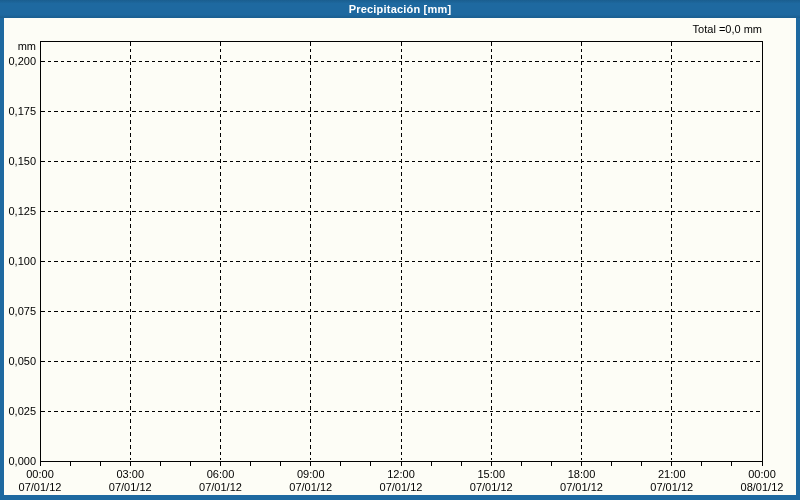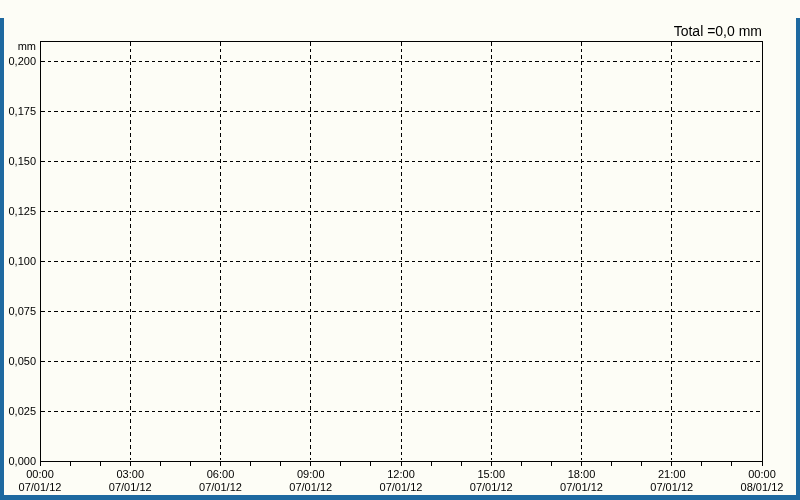--- a/index.html
+++ b/index.html
@@ -24,21 +24,21 @@
   .titlebar span{
     color:#ffffff;font-size:11px;font-weight:bold;letter-spacing:0.2px;
   }
   .edge{position:absolute;background:var(--accent);}
   .edge-left{left:0;top:18px;width:4px;height:482px;}
   .edge-right{right:0;top:18px;width:4px;height:482px;}
   .edge-bottom{left:0;bottom:0;width:800px;height:5px;}
   .total{
     position:absolute;top:23px;left:0;width:762px;
     text-align:right;
-    font-size:14px;color:var(--ink);
+    font-size:11px;color:var(--ink);
   }
   svg.plot{position:absolute;left:0;top:0;}
   svg.plot text{
     font-family:"Liberation Sans","DejaVu Sans",sans-serif;
     font-size:11px;fill:var(--ink);
   }
 </style>
 </head>
 <body>
 
@@ -109,20 +109,23 @@
       <text x="491.25" y="478" text-anchor="middle">15:00</text>
       <text x="491.25" y="491" text-anchor="middle">07/01/12</text>
       <text x="581.5" y="478" text-anchor="middle">18:00</text>
       <text x="581.5" y="491" text-anchor="middle">07/01/12</text>
       <text x="671.75" y="478" text-anchor="middle">21:00</text>
       <text x="671.75" y="491" text-anchor="middle">07/01/12</text>
       <text x="762" y="478" text-anchor="middle">00:00</text>
       <text x="762" y="491" text-anchor="middle">08/01/12</text>
     </svg>
 
+  <div class="titlebar">
+    <span>Precipitación [mm]</span>
+  </div>
 
   <div class="total">Total =0,0 mm</div>
 
   <div class="edge edge-left"></div>
   <div class="edge edge-right"></div>
   <div class="edge edge-bottom"></div>
 
 </div>
 
 </body></html>

